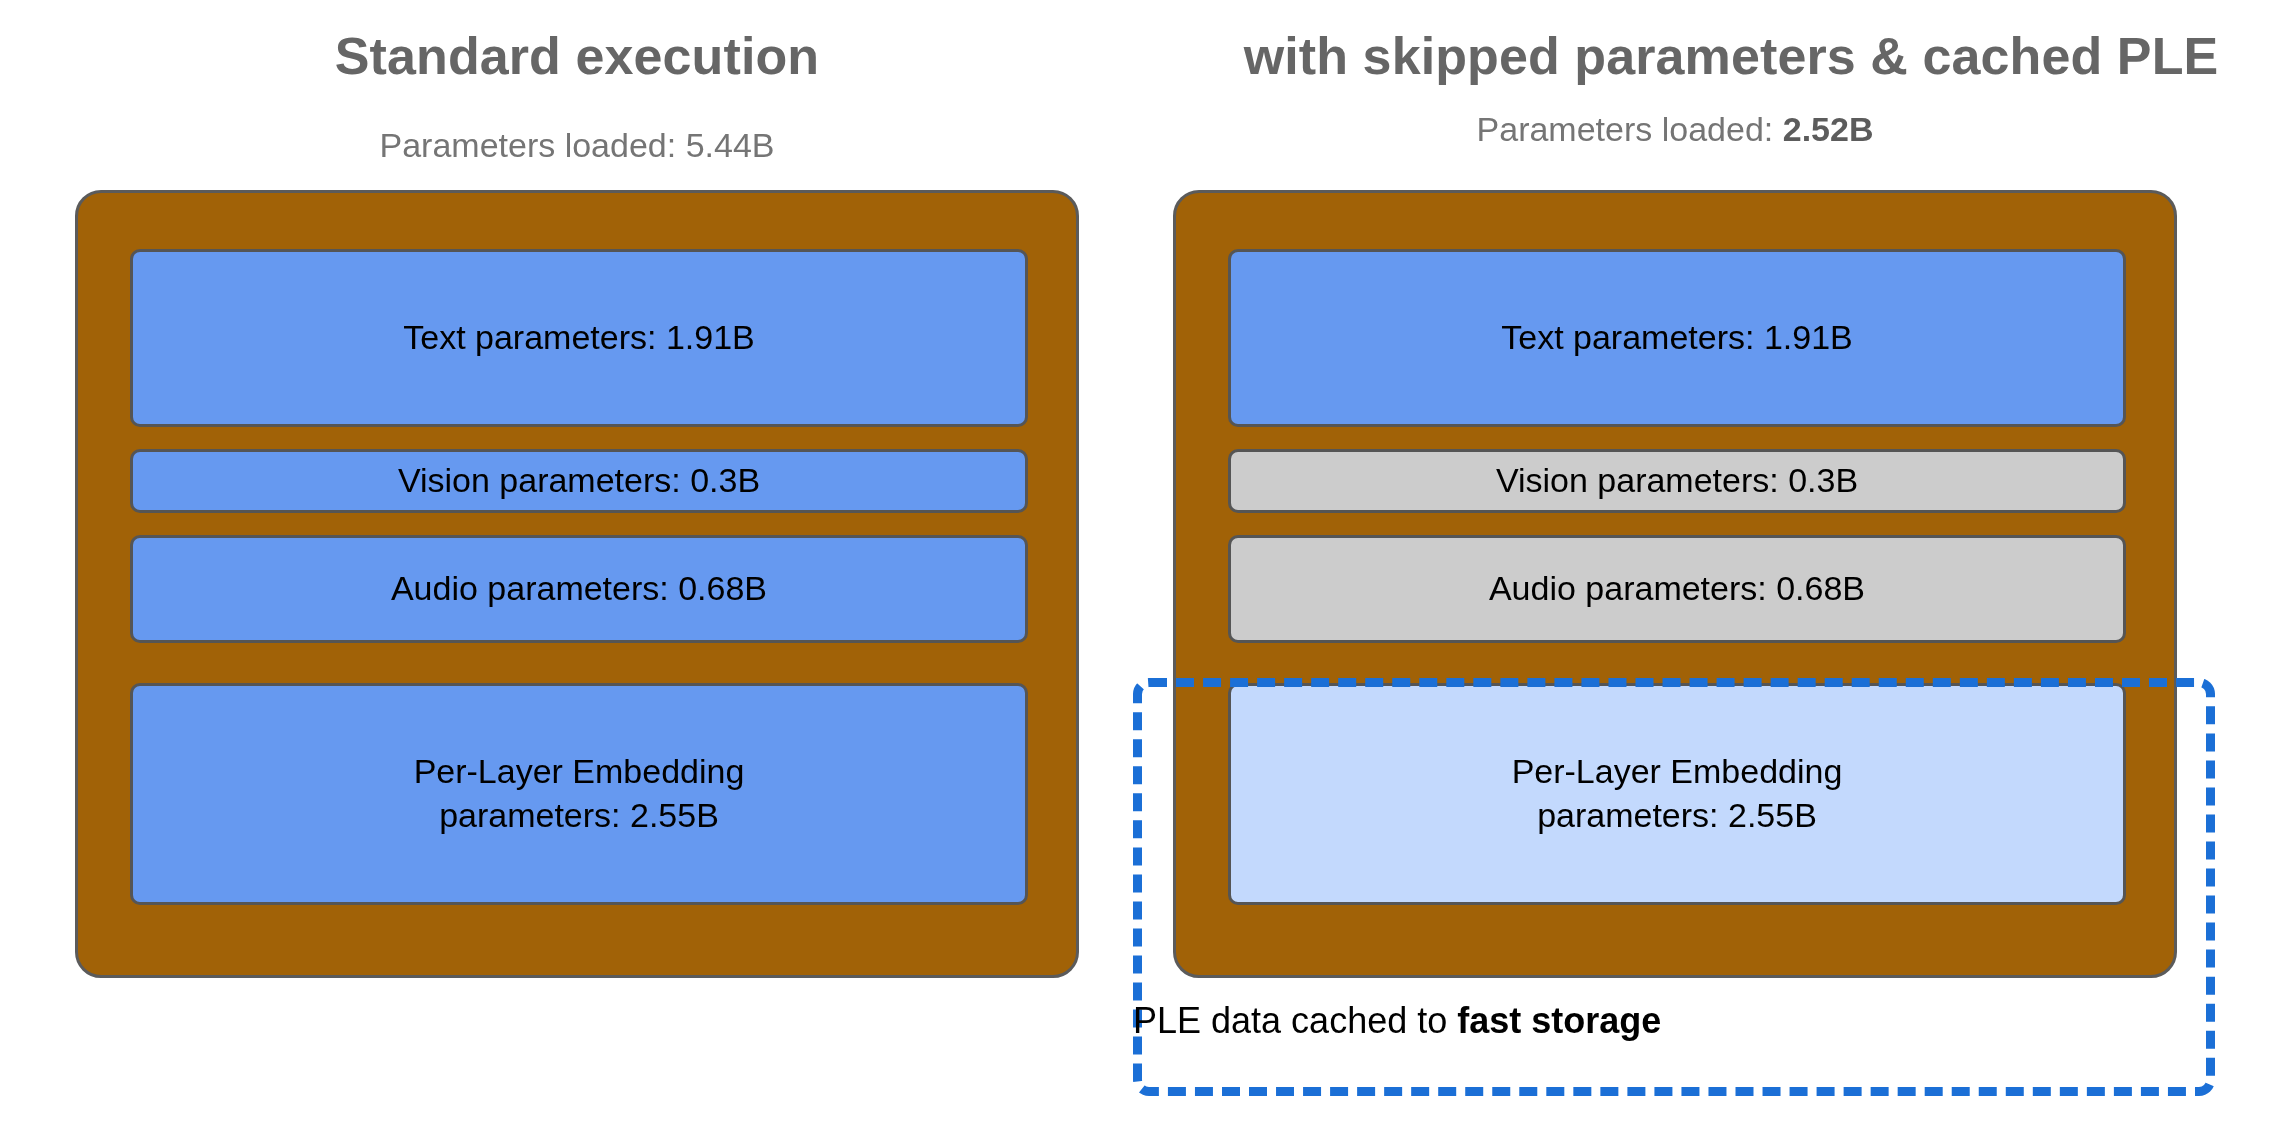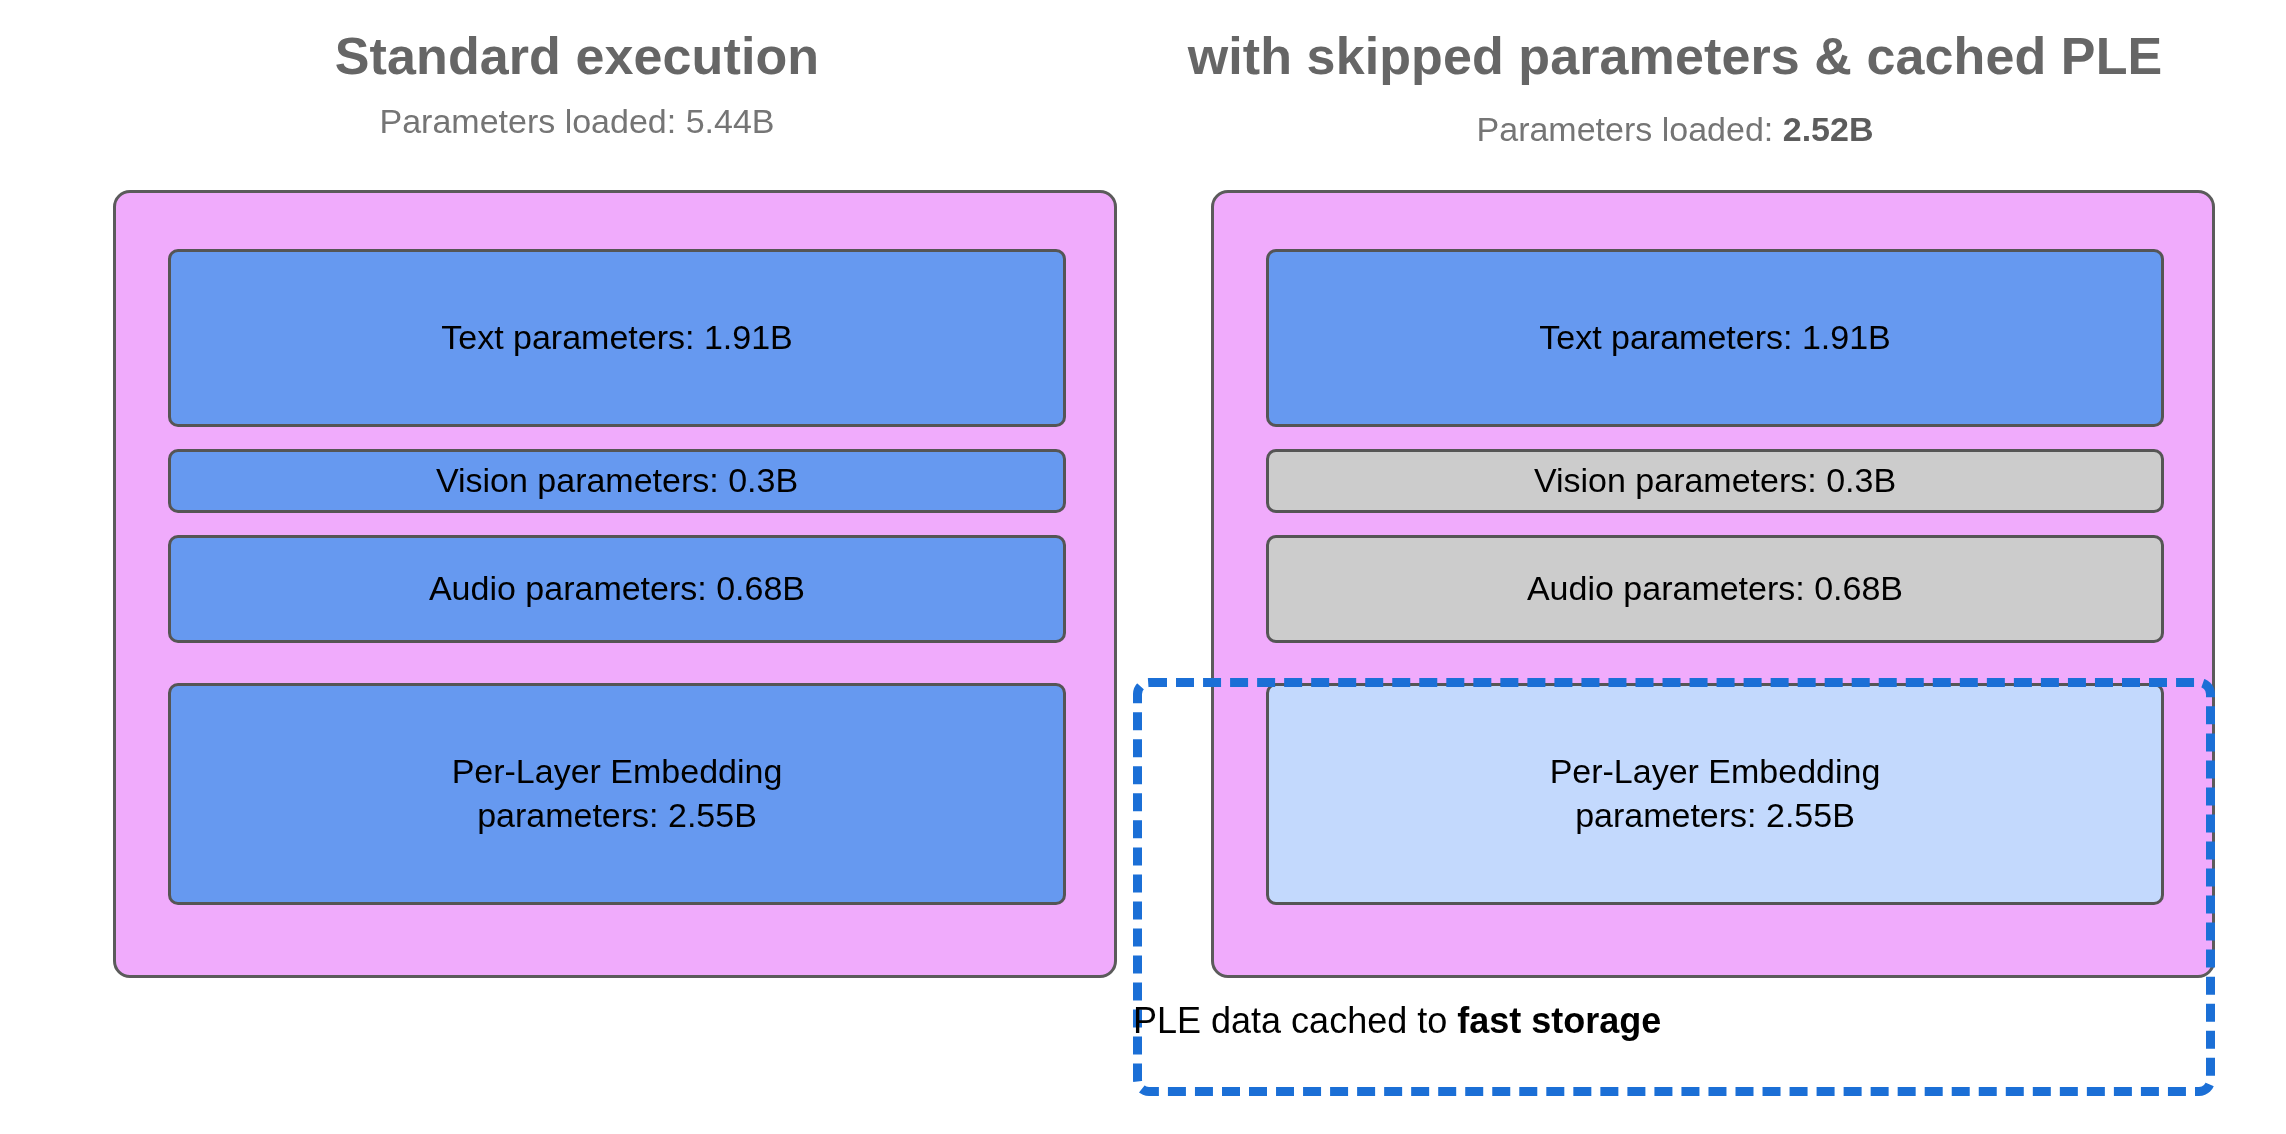--- a/index.html
+++ b/index.html
@@ -41,25 +41,24 @@
     white-space: nowrap;
   }
   .col-sub .strong {
     font-weight: bold;
     color: #5c5c5c;
   }
 
   
   .card {
     position: absolute;
-    background: #f0abfc;
+    background: #a16207;
     border: 3px solid #5b5b5b;
-    border-radius: 17px;
+    border-radius: 26px;
     box-sizing: border-box;
-    margin-left: 38px;
   }
 
   
   .block {
     position: absolute;
     box-sizing: border-box;
     border: 3px solid #555555;
     border-radius: 10px;
     display: flex;
     align-items: center;
@@ -98,21 +97,21 @@
 </style>
 </head>
 <body>
 
 <div class="stage">
 
   <div>
 
     <div class="col-title" style="left:75px; top:26px; width:1004px;">Standard execution</div>
 
-    <div class="col-sub" style="left:75px; top:102px; width:1004px;"><span>Parameters loaded: </span><span>5.44B</span></div>
+    <div class="col-sub" style="left:75px; top:126px; width:1004px;"><span>Parameters loaded: </span><span>5.44B</span></div>
 
     <div class="card" style="left:75px; top:190px; width:1004px; height:788px;">
 
       <div class="block blue" style="left:52px; top:56px; width:898px; height:178px;">
         <span>Text parameters: 1.91B</span>
       </div>
 
       <div class="block blue" style="left:52px; top:256px; width:898px; height:64px;">
         <span>Vision parameters: 0.3B</span>
       </div>
@@ -124,21 +123,21 @@
       <div class="block blue" style="left:52px; top:490px; width:898px; height:222px; flex-direction:column;">
         <span>Per-Layer Embedding</span>
         <span>parameters: 2.55B</span>
       </div>
 
     </div>
   </div>
 
   <div>
 
-    <div class="col-title" style="left:1173px; top:26px; width:1004px;text-align:center;">with skipped parameters &amp; cached PLE</div>
+    <div class="col-title" style="left:1229px; top:26px; width:1004px;text-align:center;">with skipped parameters &amp; cached PLE</div>
 
     <div class="col-sub" style="left:1173px; top:110px; width:1004px;"><span>Parameters loaded: </span><span class="strong">2.52B</span></div>
 
     <div class="card" style="left:1173px; top:190px; width:1004px; height:788px;">
 
       <div class="block blue" style="left:52px; top:56px; width:898px; height:178px;">
         <span>Text parameters: 1.91B</span>
       </div>
 
       <div class="block gray" style="left:52px; top:256px; width:898px; height:64px;">

